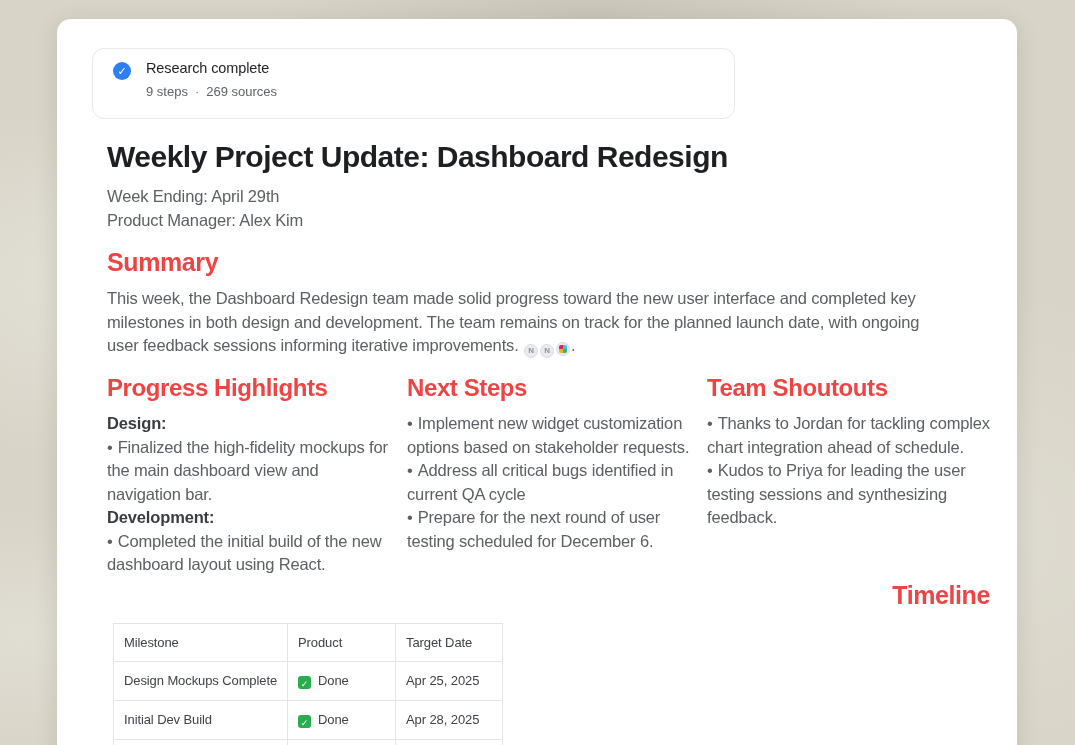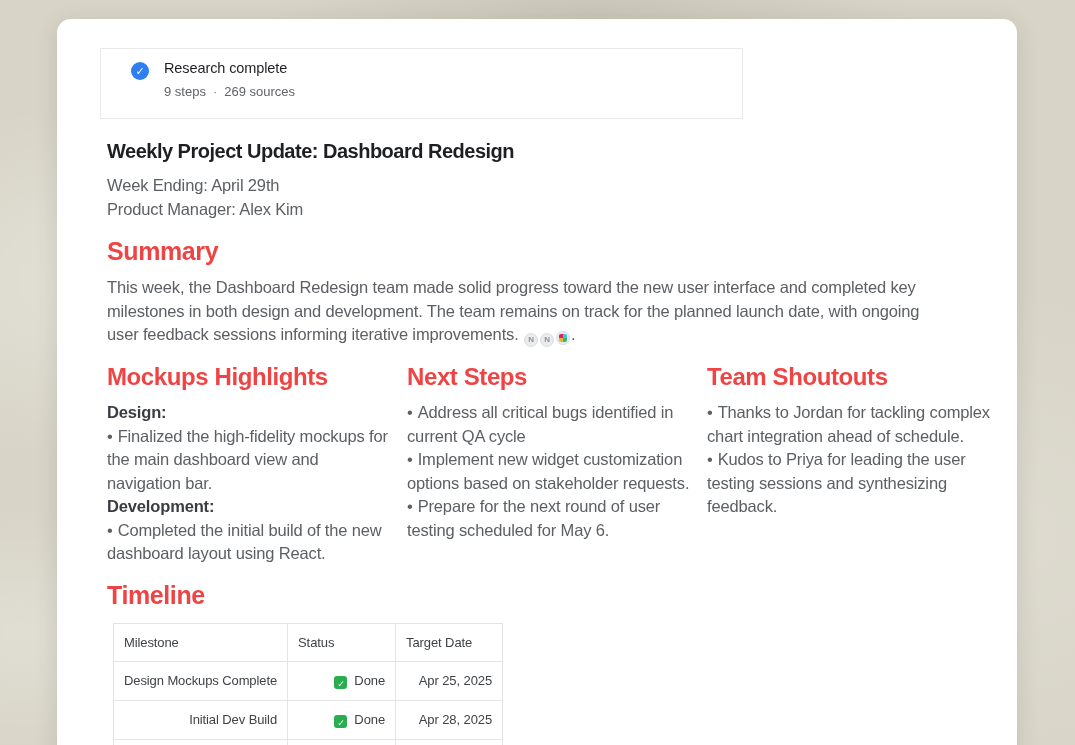--- a/index.html
+++ b/index.html
@@ -16,40 +16,39 @@
   }
   .page-card {
     position:absolute; left:57px; top:19px; width:960px; height:780px;
     background:#ffffff; border-radius:14px;
     box-shadow:0 4px 22px rgba(60,55,40,.14);
     padding:29px 27px 0 35px;
   }
   
   .research-card {
     width:643px; height:71px;
-    border:1px solid #e9e9e7; border-radius:0;
+    border:1px solid #e9e9e7; border-radius:12px;
     background:#fff; cursor:pointer;
     display:flex; align-items:flex-start;
-    padding:11px 14px 0 30px;
-    margin-left:8px;
+    padding:11px 14px 0 20px;
   }
   .check-circle {
     width:18px; height:18px; border-radius:50%;
     background:#2e7ff2; flex:0 0 auto; margin-top:2px;
     display:flex; align-items:center; justify-content:center;
   }
   .check-circle::before { content:"✓"; color:#fff; font-size:11px; font-weight:700; line-height:1; }
   .research-text { margin-left:15px; }
   .research-title { font-size:14.5px; font-weight:500; color:#1f2023; letter-spacing:-.1px; }
   .research-sub { margin-top:8px; font-size:13px; color:#5f6368; display:flex; align-items:center; }
   .research-sub .sep { margin:0 7px; color:#80868b; }
   
   .doc { padding-left:15px; }
   .doc-title {
-    margin-top:21px; font-size:20px; font-weight:700; color:#1e1f22; letter-spacing:-.5px;
+    margin-top:21px; font-size:30px; font-weight:700; color:#1e1f22; letter-spacing:-.5px;
   }
   .doc-meta { margin-top:11px; font-size:16.5px; line-height:23.5px; color:#5c6064; letter-spacing:-.15px; }
   h2.sec {
     font-size:25px; font-weight:700; color:#ef4444; letter-spacing:-.4px;
   }
   .summary-h { margin-top:16px; }
   .summary-p {
     margin-top:10px; max-width:830px;
     font-size:16.5px; line-height:23.5px; color:#5c6064; letter-spacing:-.15px;
   }
@@ -67,31 +66,31 @@
   
   .cols {
     margin-top:16px; display:grid;
     grid-template-columns:283px 283px 283px; column-gap:17px;
   }
   .col h2.sec { letter-spacing:-.4px; font-size:24px; }
   .col-body { margin-top:10px; font-size:16.5px; line-height:23.5px; color:#5c6064; letter-spacing:-.15px; }
   .blk-label { font-weight:700; color:#393d42; }
   .bullet .marker { margin-right:5px; }
   
-  .timeline-h { margin-top:15px; font-size:24px; }
+  .timeline-h { margin-top:4px; font-size:24px;text-align:right; }
   table.timeline {
     margin-top:13px; margin-left:6px; border-collapse:collapse;
     font-size:13px; color:#3f4247; letter-spacing:-.1px;
   }
   table.timeline th, table.timeline td {
     border:1px solid #e4e4e3; font-weight:400; text-align:left;
     padding:11px 10px; white-space:nowrap;
   }
   table.timeline th { height:32px; }
-  table.timeline td { height:33px;text-align:right; }
+  table.timeline td { height:33px; }
   .w-milestone { width:172px; }
   .w-status { width:108px; }
   .w-date { width:107px; }
   .green-check {
     display:inline-block; width:13px; height:13px; border-radius:3px;
     background:#2aad4e; margin-right:7px; vertical-align:-2px;
     text-align:center; line-height:13px;
   }
   .green-check::before { content:"✓"; color:#fff; font-size:9px; font-weight:700; }
 </style>
@@ -126,55 +125,55 @@
           <span class="n-glyph">N</span>
         </span><span class="cite-chip">
           <span class="n-glyph">N</span>
         </span><span class="cite-chip">
           <span class="slack-glyph"></span>
         </span><span>.</span></p>
 
     <div class="cols">
 
       <div class="col">
-        <h2 class="sec">Mockups Highlights</h2>
+        <h2 class="sec">Progress Highlights</h2>
         <div class="col-body">
           <div class="blk-label">Design:</div>
           <div class="bullet"><span class="marker">•</span><span>Finalized the high-fidelity mockups for the main dashboard view and navigation bar.</span></div>
           <div class="blk-label">Development:</div>
           <div class="bullet"><span class="marker">•</span><span>Completed the initial build of the new dashboard layout using React.</span></div>
         </div>
       </div>
 
       <div class="col">
         <h2 class="sec">Next Steps</h2>
         <div class="col-body">
+          <div class="bullet"><span class="marker">•</span><span>Implement new widget customization options based on stakeholder requests.</span></div>
           <div class="bullet"><span class="marker">•</span><span>Address all critical bugs identified in current QA cycle</span></div>
-          <div class="bullet"><span class="marker">•</span><span>Implement new widget customization options based on stakeholder requests.</span></div>
-          <div class="bullet"><span class="marker">•</span><span>Prepare for the next round of user testing scheduled for May 6.</span></div>
+          <div class="bullet"><span class="marker">•</span><span>Prepare for the next round of user testing scheduled for December 6.</span></div>
         </div>
       </div>
 
       <div class="col">
         <h2 class="sec">Team Shoutouts</h2>
         <div class="col-body">
           <div class="bullet"><span class="marker">•</span><span>Thanks to Jordan for tackling complex chart integration ahead of schedule.</span></div>
           <div class="bullet"><span class="marker">•</span><span>Kudos to Priya for leading the user testing sessions and synthesizing feedback.</span></div>
         </div>
       </div>
 
     </div>
 
     <h2 class="sec timeline-h">Timeline</h2>
 
     <table class="timeline">
       <thead>
         <tr>
           <th class="w-milestone">Milestone</th>
-          <th class="w-status">Status</th>
+          <th class="w-status">Product</th>
           <th class="w-date">Target Date</th>
         </tr>
       </thead>
       <tbody>
         <tr>
           <td>Design Mockups Complete</td>
           <td><span class="green-check"></span><span>Done</span></td>
           <td>Apr 25, 2025</td>
         </tr>
         <tr>

